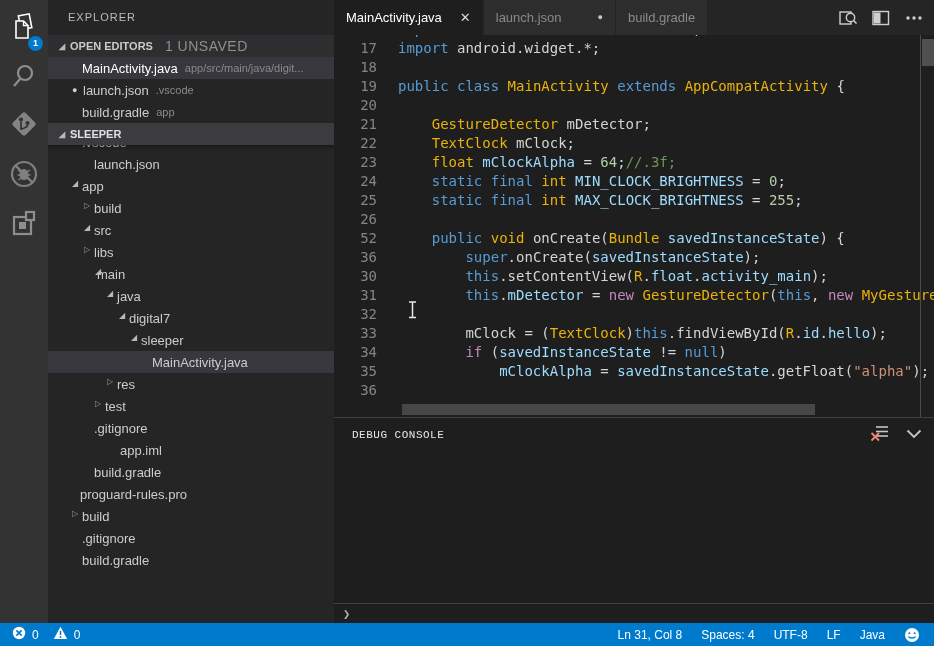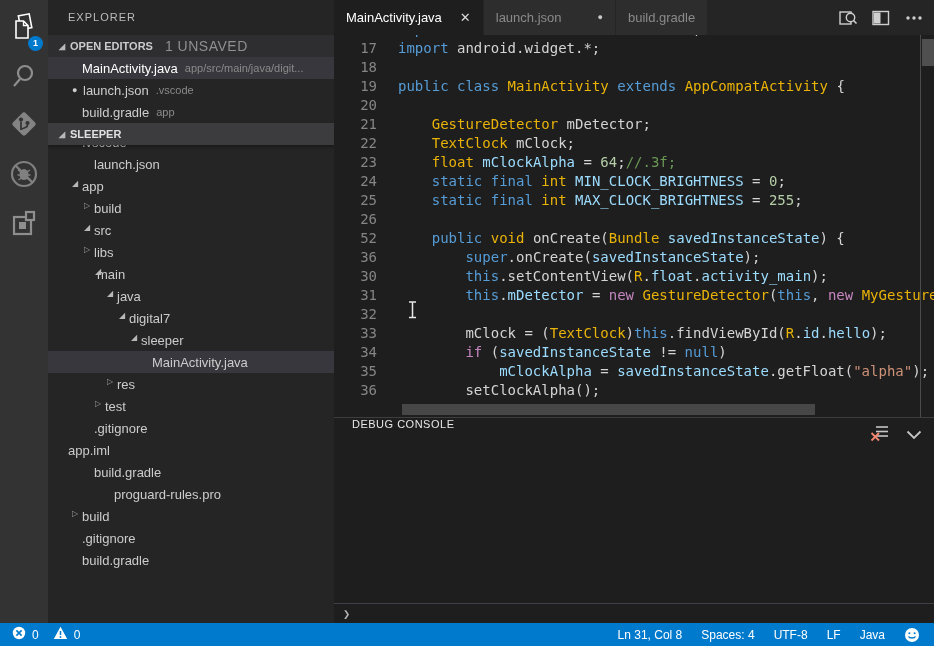--- a/index.html
+++ b/index.html
@@ -48,21 +48,21 @@
   .codeline .ln{width:43px;text-align:right;color:#858585;flex:none;}
   .codeline .src{margin-left:21px;}
   .codeline.partial-top{margin-top:-15px;}
   .tk-kw{color:#569CD6}.tk-ty{color:#eab308}.tk-var{color:#9CDCFE}.tk-num{color:#B5CEA8}
   .tk-str{color:#CE9178}.tk-com{color:#6A9955}.tk-ctrl{color:#C586C0}.tk-pl{color:#D4D4D4}
   .hscroll{position:absolute;left:68px;top:369px;width:413px;height:11px;background:rgba(121,121,121,.45);}
   .vtrack{position:absolute;left:586px;top:0;width:1px;height:382px;background:#4b4b4b;}
   .vthumb{position:absolute;left:588px;top:4px;width:12px;height:27px;background:#4f4f4f;}
   
   .panel{position:absolute;left:334px;top:417px;width:600px;height:206px;background:#1e1e1e;border-top:1px solid #3e3e42;box-sizing:border-box;}
-  .panel-header{height:34px;display:flex;}
+  .panel-header{height:34px;display:flex;align-items:center;font-family:Liberation Mono, monospace;}
   .panel-title{margin-left:18px;font-size:11px;letter-spacing:.5px;color:#e7e7e7;}
   .panel-actions{position:absolute;right:12px;top:0;height:34px;display:flex;align-items:center;gap:16px;}
   .panel-input{position:absolute;left:0;top:185px;width:600px;height:20px;border-top:1px solid #3f3f46;
     display:flex;align-items:center;}
   .prompt{margin-left:9px;color:#b4b4b4;font-size:12px;font-weight:bold;font-family:"DejaVu Sans Mono",monospace;}
   
   .statusbar{position:absolute;left:0;top:623px;width:934px;height:23px;background:#007ACC;color:#ffffff;
     font-size:12px;display:flex;align-items:center;z-index:6;}
   .sb-left{display:flex;align-items:center;gap:6px;padding-left:12px;}
   .sb-left .cnt{margin-right:8px;}
@@ -201,27 +201,27 @@
         <span class="tw col" style="left: 54px;"></span>
         <span>res</span>
       </div>
       <div class="row22 tree-row" style="padding-left: 57px;">
         <span class="tw col" style="left: 42px;"></span>
         <span>test</span>
       </div>
       <div class="row22 tree-row" style="padding-left: 46px;">
         <span>.gitignore</span>
       </div>
-      <div class="row22 tree-row" style="padding-left: 20px;">
+      <div class="row22 tree-row" style="padding-left: 72px;">
         <span>app.iml</span>
       </div>
       <div class="row22 tree-row" style="padding-left: 46px;">
         <span>build.gradle</span>
       </div>
-      <div class="row22 tree-row" style="padding-left: 66px;">
+      <div class="row22 tree-row" style="padding-left: 32px;">
         <span>proguard-rules.pro</span>
       </div>
       <div class="row22 tree-row" style="padding-left: 34px;">
         <span class="tw col" style="left: 19px;"></span>
         <span>build</span>
       </div>
       <div class="row22 tree-row" style="padding-left: 34px;">
         <span>.gitignore</span>
       </div>
       <div class="row22 tree-row" style="padding-left: 34px;">
@@ -282,21 +282,21 @@
       <div class="codeline"><span class="ln">25</span><span class="src"><span class="tk-pl">    </span><span class="tk-kw">static</span><span class="tk-pl"> </span><span class="tk-kw">final</span><span class="tk-pl"> </span><span class="tk-ty">int</span><span class="tk-pl"> </span><span class="tk-var">MAX_CLOCK_BRIGHTNESS</span><span class="tk-pl"> = </span><span class="tk-num">255</span><span class="tk-pl">;</span></span></div>
       <div class="codeline"><span class="ln">26</span><span class="src"></span></div>
       <div class="codeline"><span class="ln">52</span><span class="src"><span class="tk-pl">    </span><span class="tk-kw">public</span><span class="tk-pl"> </span><span class="tk-ty">void</span><span class="tk-pl"> onCreate(</span><span class="tk-ty">Bundle</span><span class="tk-pl"> </span><span class="tk-var">savedInstanceState</span><span class="tk-pl">) {</span></span></div>
       <div class="codeline"><span class="ln">36</span><span class="src"><span class="tk-pl">        </span><span class="tk-kw">super</span><span class="tk-pl">.onCreate(</span><span class="tk-var">savedInstanceState</span><span class="tk-pl">);</span></span></div>
       <div class="codeline"><span class="ln">30</span><span class="src"><span class="tk-pl">        </span><span class="tk-kw">this</span><span class="tk-pl">.setContentView(</span><span class="tk-ty">R</span><span class="tk-pl">.</span><span class="tk-var">float</span><span class="tk-pl">.</span><span class="tk-var">activity_main</span><span class="tk-pl">);</span></span></div>
       <div class="codeline"><span class="ln">31</span><span class="src"><span class="tk-pl">        </span><span class="tk-kw">this</span><span class="tk-pl">.</span><span class="tk-var">mDetector</span><span class="tk-pl"> = </span><span class="tk-ctrl">new</span><span class="tk-pl"> </span><span class="tk-ty">GestureDetector</span><span class="tk-pl">(</span><span class="tk-kw">this</span><span class="tk-pl">, </span><span class="tk-ctrl">new</span><span class="tk-pl"> </span><span class="tk-ty">MyGestureListener</span></span></div>
       <div class="codeline"><span class="ln">32</span><span class="src"></span></div>
       <div class="codeline"><span class="ln">33</span><span class="src"><span class="tk-pl">        mClock = (</span><span class="tk-ty">TextClock</span><span class="tk-pl">)</span><span class="tk-kw">this</span><span class="tk-pl">.findViewById(</span><span class="tk-ty">R</span><span class="tk-pl">.</span><span class="tk-var">id</span><span class="tk-pl">.</span><span class="tk-var">hello</span><span class="tk-pl">);</span></span></div>
       <div class="codeline"><span class="ln">34</span><span class="src"><span class="tk-pl">        </span><span class="tk-ctrl">if</span><span class="tk-pl"> (</span><span class="tk-var">savedInstanceState</span><span class="tk-pl"> != </span><span class="tk-kw">null</span><span class="tk-pl">)</span></span></div>
       <div class="codeline"><span class="ln">35</span><span class="src"><span class="tk-pl">            </span><span class="tk-var">mClockAlpha</span><span class="tk-pl"> = </span><span class="tk-var">savedInstanceState</span><span class="tk-pl">.getFloat(</span><span class="tk-str">"alpha"</span><span class="tk-pl">);</span></span></div>
-      <div class="codeline"><span class="ln">36</span><span class="src"><span class="tk-pl">        setClockAlpha();</span></span></div>
+      <div class="codeline"><span class="ln">36</span></div>
     </div>
   <div class="hscroll"></div>
   <div class="vtrack"></div>
   <div class="vthumb"></div>
 </div>
 
 <div class="ibeam">
   <svg width="12" height="20" viewBox="0 0 12 20">
     <path d="M2 2 h7 M5.5 2 v15.5 M2 17.5 h7" fill="none" stroke="#1e1e1e" stroke-width="3.6"></path>
     <path d="M2 2 h7 M5.5 2 v15.5 M2 17.5 h7" fill="none" stroke="#e8e8e8" stroke-width="1.5"></path>

